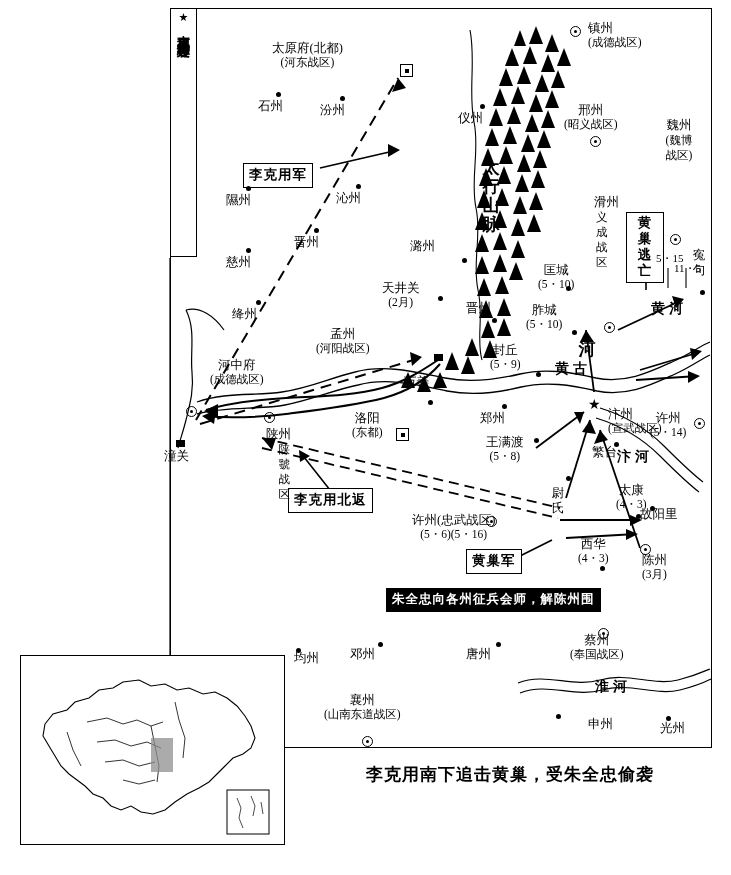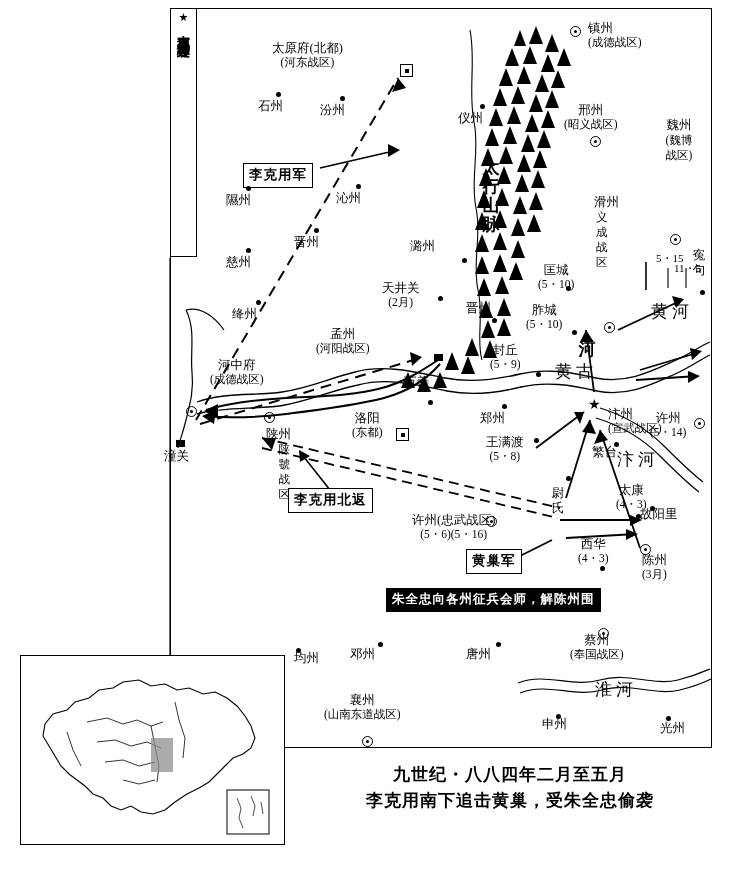--- a/index.html
+++ b/index.html
@@ -139,22 +139,22 @@
   .bigname {
     position: absolute;
     font-size: 17px;
     font-weight: bold;
     line-height: 19px;
     text-align: center;
     letter-spacing: 2px;
   }
   .rivername {
     position: absolute;
-    font-size: 17px;
-    font-weight: normal;
+    font-size: 14px;
+    font-weight: bold;
     letter-spacing: 4px;
     white-space: nowrap;
   }
   
   .caption {
     position: absolute;
     left: 300px;
     top: 762px;
     width: 420px;
     text-align: center;
@@ -368,20 +368,21 @@
   </div>
 
   <div class="bigname" style="left:480px; top:158px; width:24px;">太行山脉</div>
   <div class="rivername" style="left:555px; top:360px;">黄古</div>
   <div class="rivername" style="left:651px; top:300px;">黄河</div>
   <div class="bigname" style="left:578px; top:340px; width:20px;">河</div>
   <div class="rivername" style="left:617px; top:448px;">汴河</div>
   <div class="rivername" style="left:595px; top:678px;">淮河</div>
 
   <div class="boxlabel" style="left:243px; top:163px;">李克用军</div>
+  <div class="boxlabel" style="left:626px; top:212px; width:26px; text-align:center; line-height:16px; white-space:normal;">黄巢逃亡</div>
   <div class="boxlabel" style="left:288px; top:488px;">李克用北返</div>
   <div class="boxlabel" style="left:466px; top:549px;">黄巢军</div>
   <div class="boxlabel inverse" style="left:386px; top:588px; font-size:12.5px;">朱全忠向各州征兵会师，解陈州围</div>
 
   <div class="city" style="left:656px; top:252px; font-size:11px;">
     <span class="nm">5・15</span>
   </div>
   <div class="city" style="left:674px; top:262px; font-size:11px;">
     <span class="nm">11・5</span>
   </div>
@@ -616,31 +617,30 @@
     <span class="nm">唐州</span>
   </div>
 
   <div class="circledot" style="left:362px; top:736px;"></div>
   <div class="city" style="left:324px; top:694px;">
     <span class="nm">襄州</span>
       <span class="sub">(山南东道战区)</span>
   </div>
 
   <div class="dot" style="left:556px; top:714px;"></div>
-  <div class="city" style="left:542px; top:718px; text-align:left;">
+  <div class="city" style="left:588px; top:718px; text-align:left;">
     <span class="nm">申州</span>
   </div>
 
   <div class="dot" style="left:666px; top:716px;"></div>
   <div class="city" style="left:660px; top:722px;">
     <span class="nm">光州</span>
   </div>
 
   <div class="caption">
-    <div>九世纪・八八四年二月至五月</div>
     <div>李克用南下追击黄巢，受朱全忠偷袭</div>
   </div>
 
   <div class="inset">
     <svg class="inset-inner" viewBox="0 0 251 176">
 
       <path d="M18,62 L26,52 L40,48 L48,40 L62,36 L72,28 L86,26 L96,20 L112,18
                L124,24 L138,22 L150,28 L162,26 L176,32 L188,30 L200,36 L210,44
                L218,54 L224,64 L228,76 L224,86 L216,92 L206,96 L198,104 L190,112
                L182,120 L172,126 L160,132 L148,140 L138,148 L126,152 L114,150

